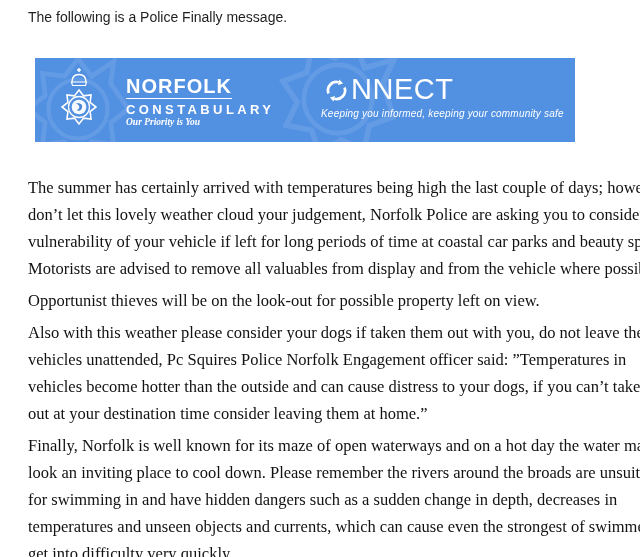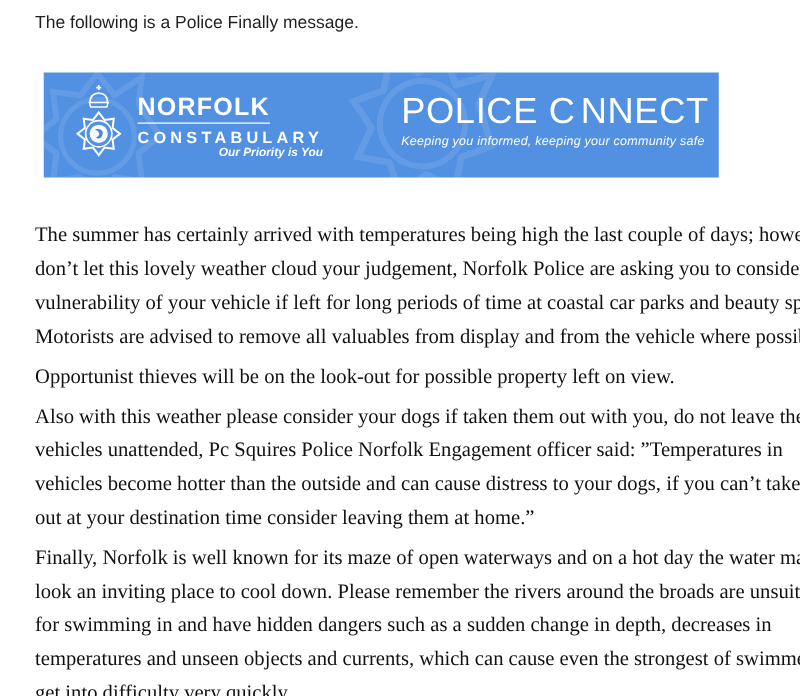--- a/index.html
+++ b/index.html
@@ -16,34 +16,35 @@
   .banner {
     position:absolute; left:35px; top:58px; width:540px; height:84px;
     background:#5290e2; overflow:hidden;
   }
   .banner .watermark { position:absolute; opacity:0.10; }
   .wm-1 { left:-22px; top:-14px; }
   .wm-2 { left:228px; top:-34px; transform:rotate(18deg); }
 
   .brand-left {
     position:absolute; left:22px; top:9px;
-    display:flex; align-items:flex-start;
+    display:flex; align-items:flex-start;gap:16px;
   }
   .crest { flex:0 0 auto; }
   .brand-left-text { margin-left:9px; margin-top:9px; color:#ffffff; }
   .org-name {
     font-size:20px; font-weight:bold; letter-spacing:1px; line-height:20px;
     border-bottom:1.5px solid #ffffff; padding-bottom:2px; display:inline-block;
   }
   .org-subtitle {
     font-size:13px; font-weight:bold; letter-spacing:3.4px; margin-top:3px;
   }
   .org-tagline {
     font-size:9.5px; font-weight:bold; font-style:italic; margin-top:0;
-    text-align:right;
+    text-align:left;
+    font-family:Liberation Serif, serif;
   }
 
   .brand-right {
     position:absolute; left:286px; top:15px; color:#ffffff; width:246px;
   }
   .program-name {
     font-size:29px; font-weight:400; line-height:32px; letter-spacing:0.5px;
     white-space:nowrap; display:flex; align-items:center;
   }
   .connect-o { margin:2px 1px 0 2px; }
@@ -94,21 +95,20 @@
     </svg>
     <div class="brand-left-text">
       <div class="org-name">NORFOLK</div>
       <div class="org-subtitle">CONSTABULARY</div>
       <div class="org-tagline">Our Priority is You</div>
     </div>
   </div>
 
   <div class="brand-right">
     <div class="program-name">
-      <span>POLICE C</span>
       <svg class="connect-o" width="27" height="27" viewBox="0 0 30 30">
         <path d="M 6.07 18.25 A 9.5 9.5 0 0 1 17.46 5.82" fill="none" stroke="#ffffff" stroke-width="3"></path>
         <polygon points="22.3,7.1 18.3,2.7 16.6,8.9" fill="#ffffff"></polygon>
         <path d="M 23.93 11.75 A 9.5 9.5 0 0 1 12.54 24.18" fill="none" stroke="#ffffff" stroke-width="3"></path>
         <polygon points="7.7,22.9 11.7,27.3 13.4,21.1" fill="#ffffff"></polygon>
       </svg>
       <span>NNECT</span>
     </div>
     <div class="program-tagline">Keeping you informed, keeping your community safe</div>
   </div>

